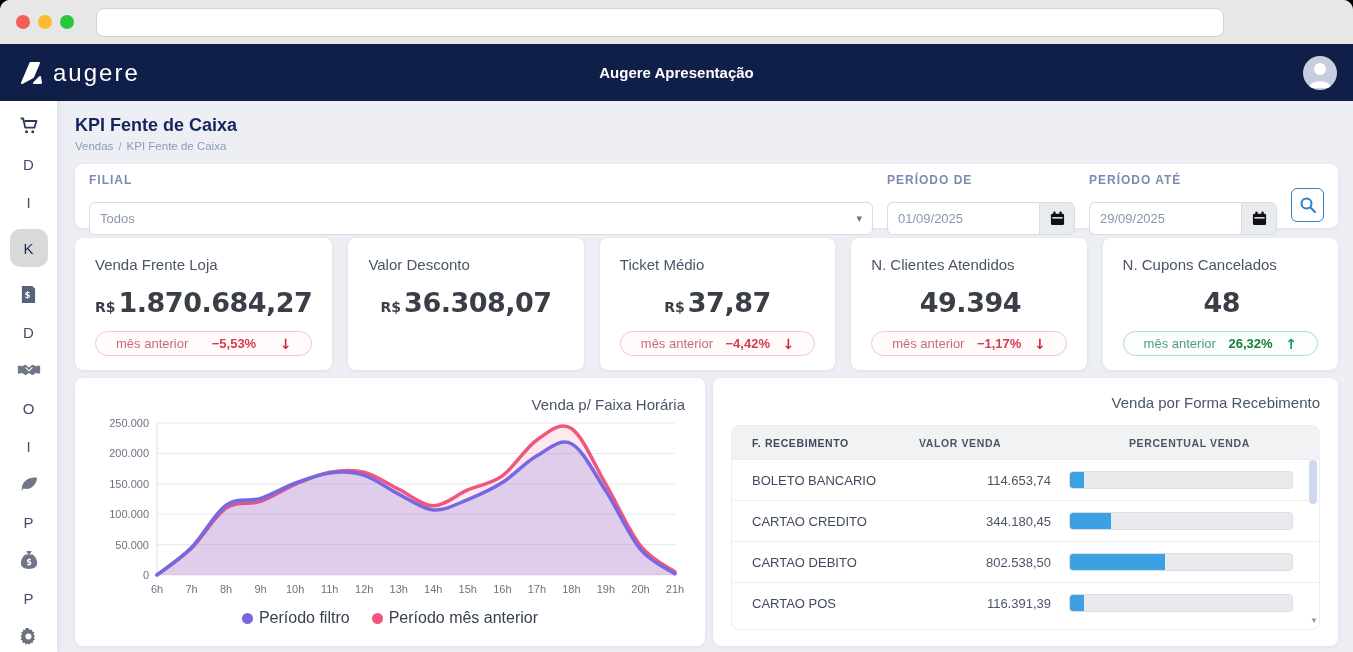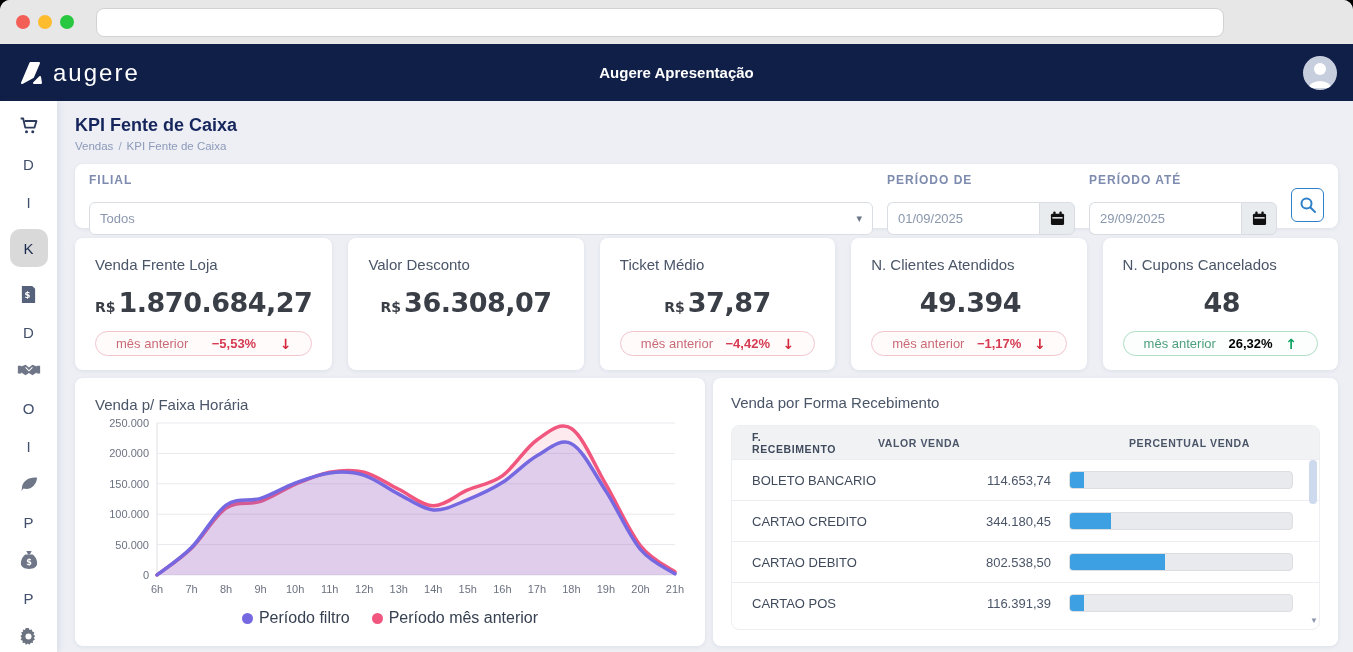--- a/index.html
+++ b/index.html
@@ -63,34 +63,34 @@
   .kpi-value .cur { font-size:14px; font-weight:bold; margin-right:3px; font-family:"DejaVu Sans",sans-serif; }
   .kpi-value .num { font-size:27px; font-weight:bold; font-family:"DejaVu Sans",sans-serif; letter-spacing:-0.5px; }
   .pill { margin-top:auto; height:25px; border-radius:14px; display:flex; align-items:center;
     justify-content:space-between; padding:0 20px; font-size:13px; border:1px solid #d5d5d8; background:#fcfcfc; }
   .pill .pval { font-weight:bold; }
   .pill .arrow { font-weight:bold; font-family:"DejaVu Sans",sans-serif; font-size:14px; }
   .pill.negative { border-color:#f2c6cd; background:#fffbfb; }
   .pill.negative .plabel { color:#c96b76; } .pill.negative .pval { color:#d63b52; } .pill.negative .arrow { color:#d6283c; }
   .pill.neutral .plabel { color:#555b63; } .pill.neutral .pval { color:#3a3f47; }
   .pill.positive { border-color:#aedec6; background:#fbfefc; }
-  .pill.positive .plabel { color:#4d9e7e; } .pill.positive .pval { color:#000000; } .pill.positive .arrow { color:#0ba05e; }
+  .pill.positive .plabel { color:#4d9e7e; } .pill.positive .pval { color:#15803d; } .pill.positive .arrow { color:#0ba05e; }
 
   
   .charts-row { display:flex; gap:8px; margin-top:8px; }
-  .panel-title { font-size:15px; color:#4a5568; font-weight:500; }
+  .panel-title { font-size:15px; color:#4a5568; font-weight:500;text-align:right; }
   .chart-card { width:630px; height:268px; padding:18px 20px; }
   .legend { display:flex; justify-content:center; gap:22px; margin-top:2px; font-size:16px; color:#374151; }
   .legend-item { display:flex; align-items:center; gap:6px; }
   .dot { width:11px; height:11px; border-radius:50%; }
 
   .table-card { flex:1; height:268px; padding:16px 18px; display:flex; flex-direction:column; }
   .tablewrap { margin-top:14px; border-radius:8px; border:1px solid #eceef1; overflow:hidden; position:relative; flex:1; }
   .thead { display:flex; background:#f1f2f4; height:33px; align-items:center;
-    font-size:10.5px; font-weight:bold; letter-spacing:.6px; color:#4a5568;gap:41px; }
+    font-size:10.5px; font-weight:bold; letter-spacing:.6px; color:#4a5568; }
   .trow { display:flex; align-items:center; height:41px; border-top:1px solid #ededf1; background:#fff; font-size:13px; }
   .c-name { flex:1; padding-left:20px; color:#3f4a5c; }
   .c-val { width:150px; text-align:right; color:#4a5568; padding-right:18px; }
   .c-pct { width:250px; padding-right:26px; }
   .thead .c-val { padding-right:60px; text-align:left; width:210px; }
   .thead .c-pct { width:190px; padding:0; }
   .bartrack { position:relative; height:18px; background:#e8eaed; border:1px solid #dcdee2; border-radius:4px; }
   .barfill { position:absolute; left:0; top:0; bottom:0; background:#3da0e3; border-radius:3px 0 0 3px; }
   .barlabel { position:absolute; top:1px; font-size:11.5px; font-weight:bold; color:#1f2733;margin-top:40px; }
   .tscroll { position:absolute; right:2px; top:34px; bottom:4px; width:8px; }

